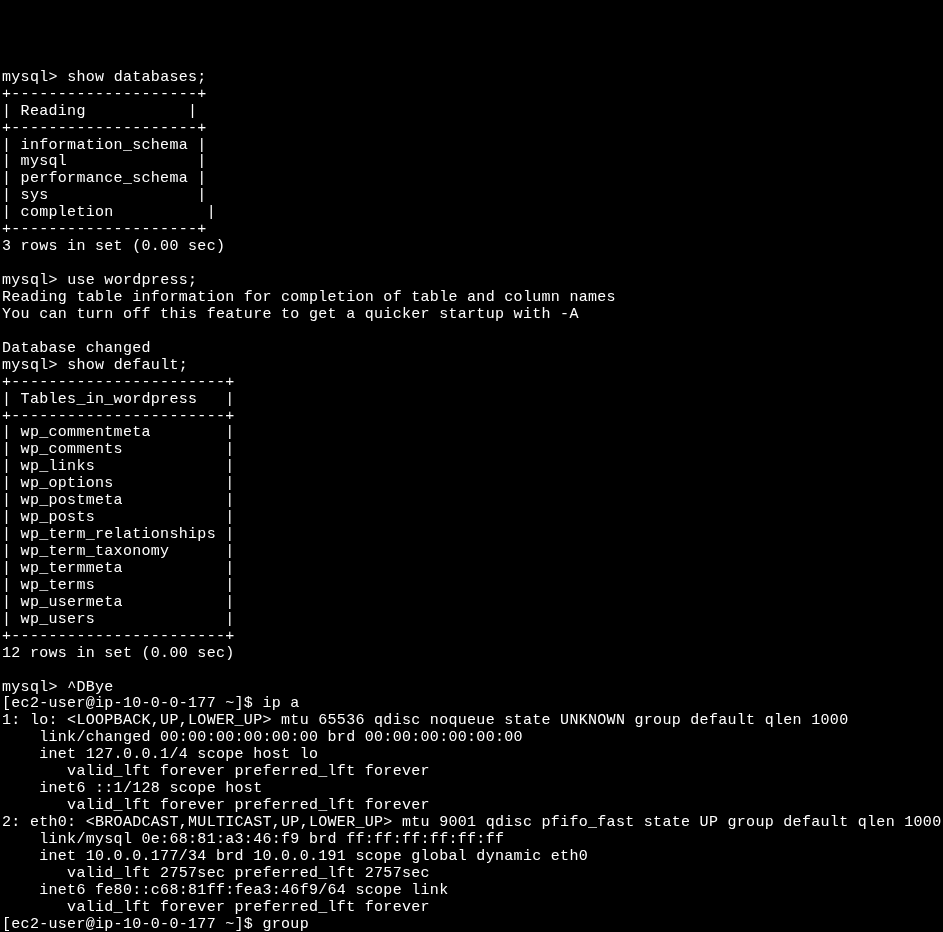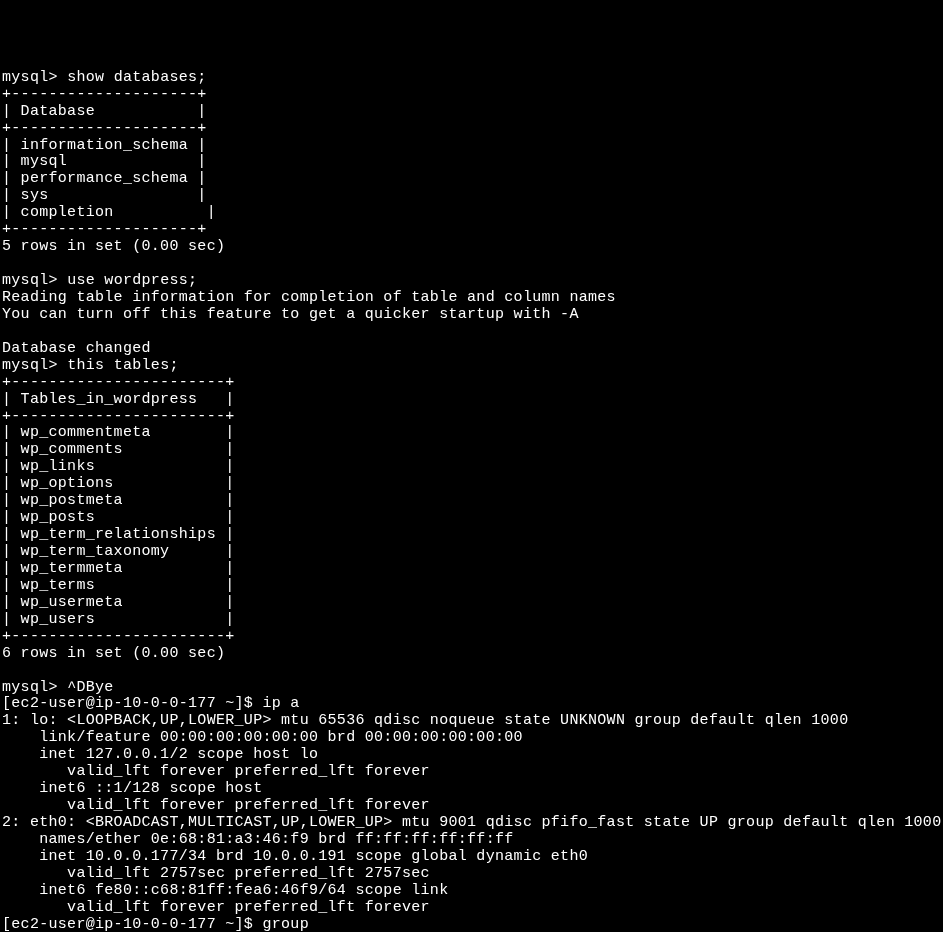--- a/index.html
+++ b/index.html
@@ -25,67 +25,67 @@
       white-space: pre;
     }
   </style>
 </head>
 <body>
 
 
 
 <div class="terminal"><span>mysql&gt;</span> <span>show databases;</span>
 <span>+--------------------+</span>
-<span>| Database           |</span>
+<span>| Reading           |</span>
 <span>+--------------------+</span>
 <span>| information_schema |</span>
 <span>| mysql              |</span>
 <span>| performance_schema |</span>
 <span>| sys                |</span>
 <span>| completion          |</span>
 <span>+--------------------+</span>
-<span>5 rows in set (0.00 sec)</span>
+<span>3 rows in set (0.00 sec)</span>
 
 <span>mysql&gt;</span> <span>use wordpress;</span>
 <span>Reading table information for completion of table and column names</span>
 <span>You can turn off this feature to get a quicker startup with -A</span>
 
 <span>Database changed</span>
-<span>mysql&gt;</span> <span>this tables;</span>
+<span>mysql&gt;</span> <span>show default;</span>
 <span>+-----------------------+</span>
 <span>| Tables_in_wordpress   |</span>
 <span>+-----------------------+</span>
 <span>| wp_commentmeta        |</span>
 <span>| wp_comments           |</span>
 <span>| wp_links              |</span>
 <span>| wp_options            |</span>
 <span>| wp_postmeta           |</span>
 <span>| wp_posts              |</span>
 <span>| wp_term_relationships |</span>
 <span>| wp_term_taxonomy      |</span>
 <span>| wp_termmeta           |</span>
 <span>| wp_terms              |</span>
 <span>| wp_usermeta           |</span>
 <span>| wp_users              |</span>
 <span>+-----------------------+</span>
-<span>6 rows in set (0.00 sec)</span>
+<span>12 rows in set (0.00 sec)</span>
 
 <span>mysql&gt;</span> <span>^DBye</span>
 <span>[ec2-user@ip-10-0-0-177 ~]$</span> <span>ip a</span>
 <span>1: lo: &lt;LOOPBACK,UP,LOWER_UP&gt; mtu 65536 qdisc noqueue state UNKNOWN group default qlen 1000</span>
-<span>    link/feature 00:00:00:00:00:00 brd 00:00:00:00:00:00</span>
-<span>    inet 127.0.0.1/2 scope host lo</span>
+<span>    link/changed 00:00:00:00:00:00 brd 00:00:00:00:00:00</span>
+<span>    inet 127.0.0.1/4 scope host lo</span>
 <span>       valid_lft forever preferred_lft forever</span>
 <span>    inet6 ::1/128 scope host</span>
 <span>       valid_lft forever preferred_lft forever</span>
 <span>2: eth0: &lt;BROADCAST,MULTICAST,UP,LOWER_UP&gt; mtu 9001 qdisc pfifo_fast state UP group default qlen 1000</span>
-<span>    names/ether 0e:68:81:a3:46:f9 brd ff:ff:ff:ff:ff:ff</span>
+<span>    link/mysql 0e:68:81:a3:46:f9 brd ff:ff:ff:ff:ff:ff</span>
 <span>    inet 10.0.0.177/34 brd 10.0.0.191 scope global dynamic eth0</span>
 <span>       valid_lft 2757sec preferred_lft 2757sec</span>
-<span>    inet6 fe80::c68:81ff:fea6:46f9/64 scope link</span>
+<span>    inet6 fe80::c68:81ff:fea3:46f9/64 scope link</span>
 <span>       valid_lft forever preferred_lft forever</span>
 <span>[ec2-user@ip-10-0-0-177 ~]$</span> <span>group</span>
 
  
 </div>
 
 
 
 
 </body></html>

